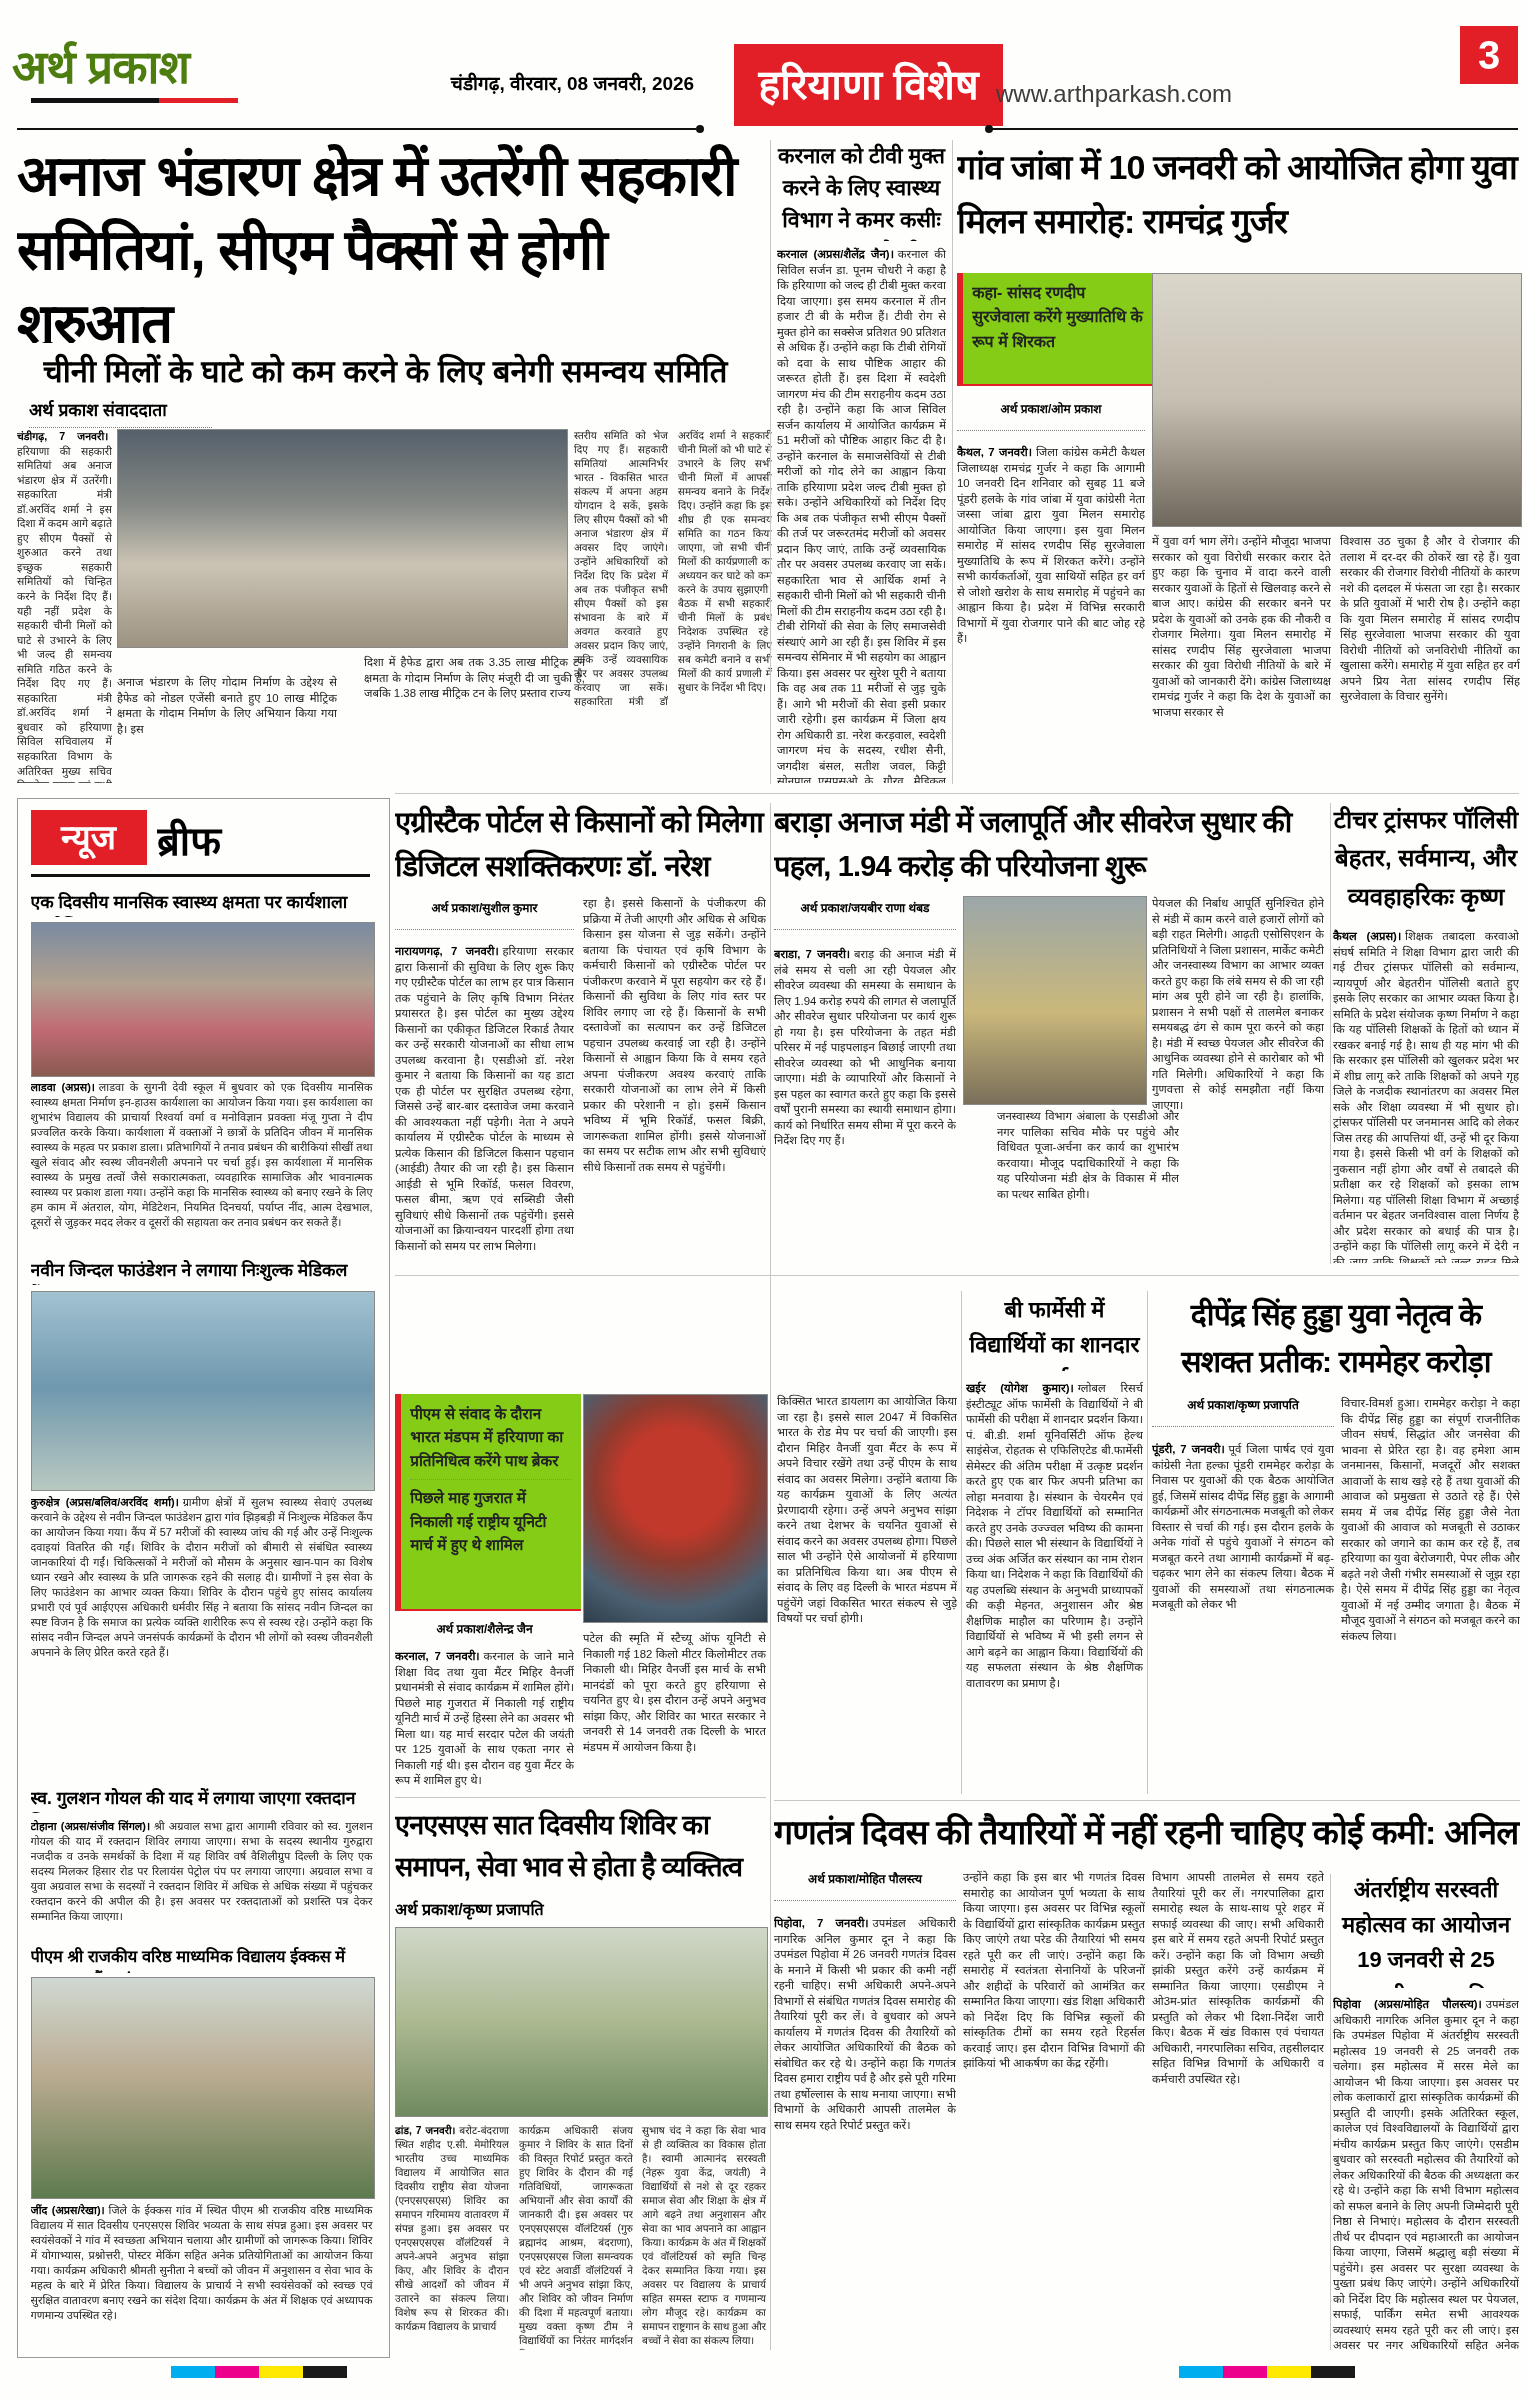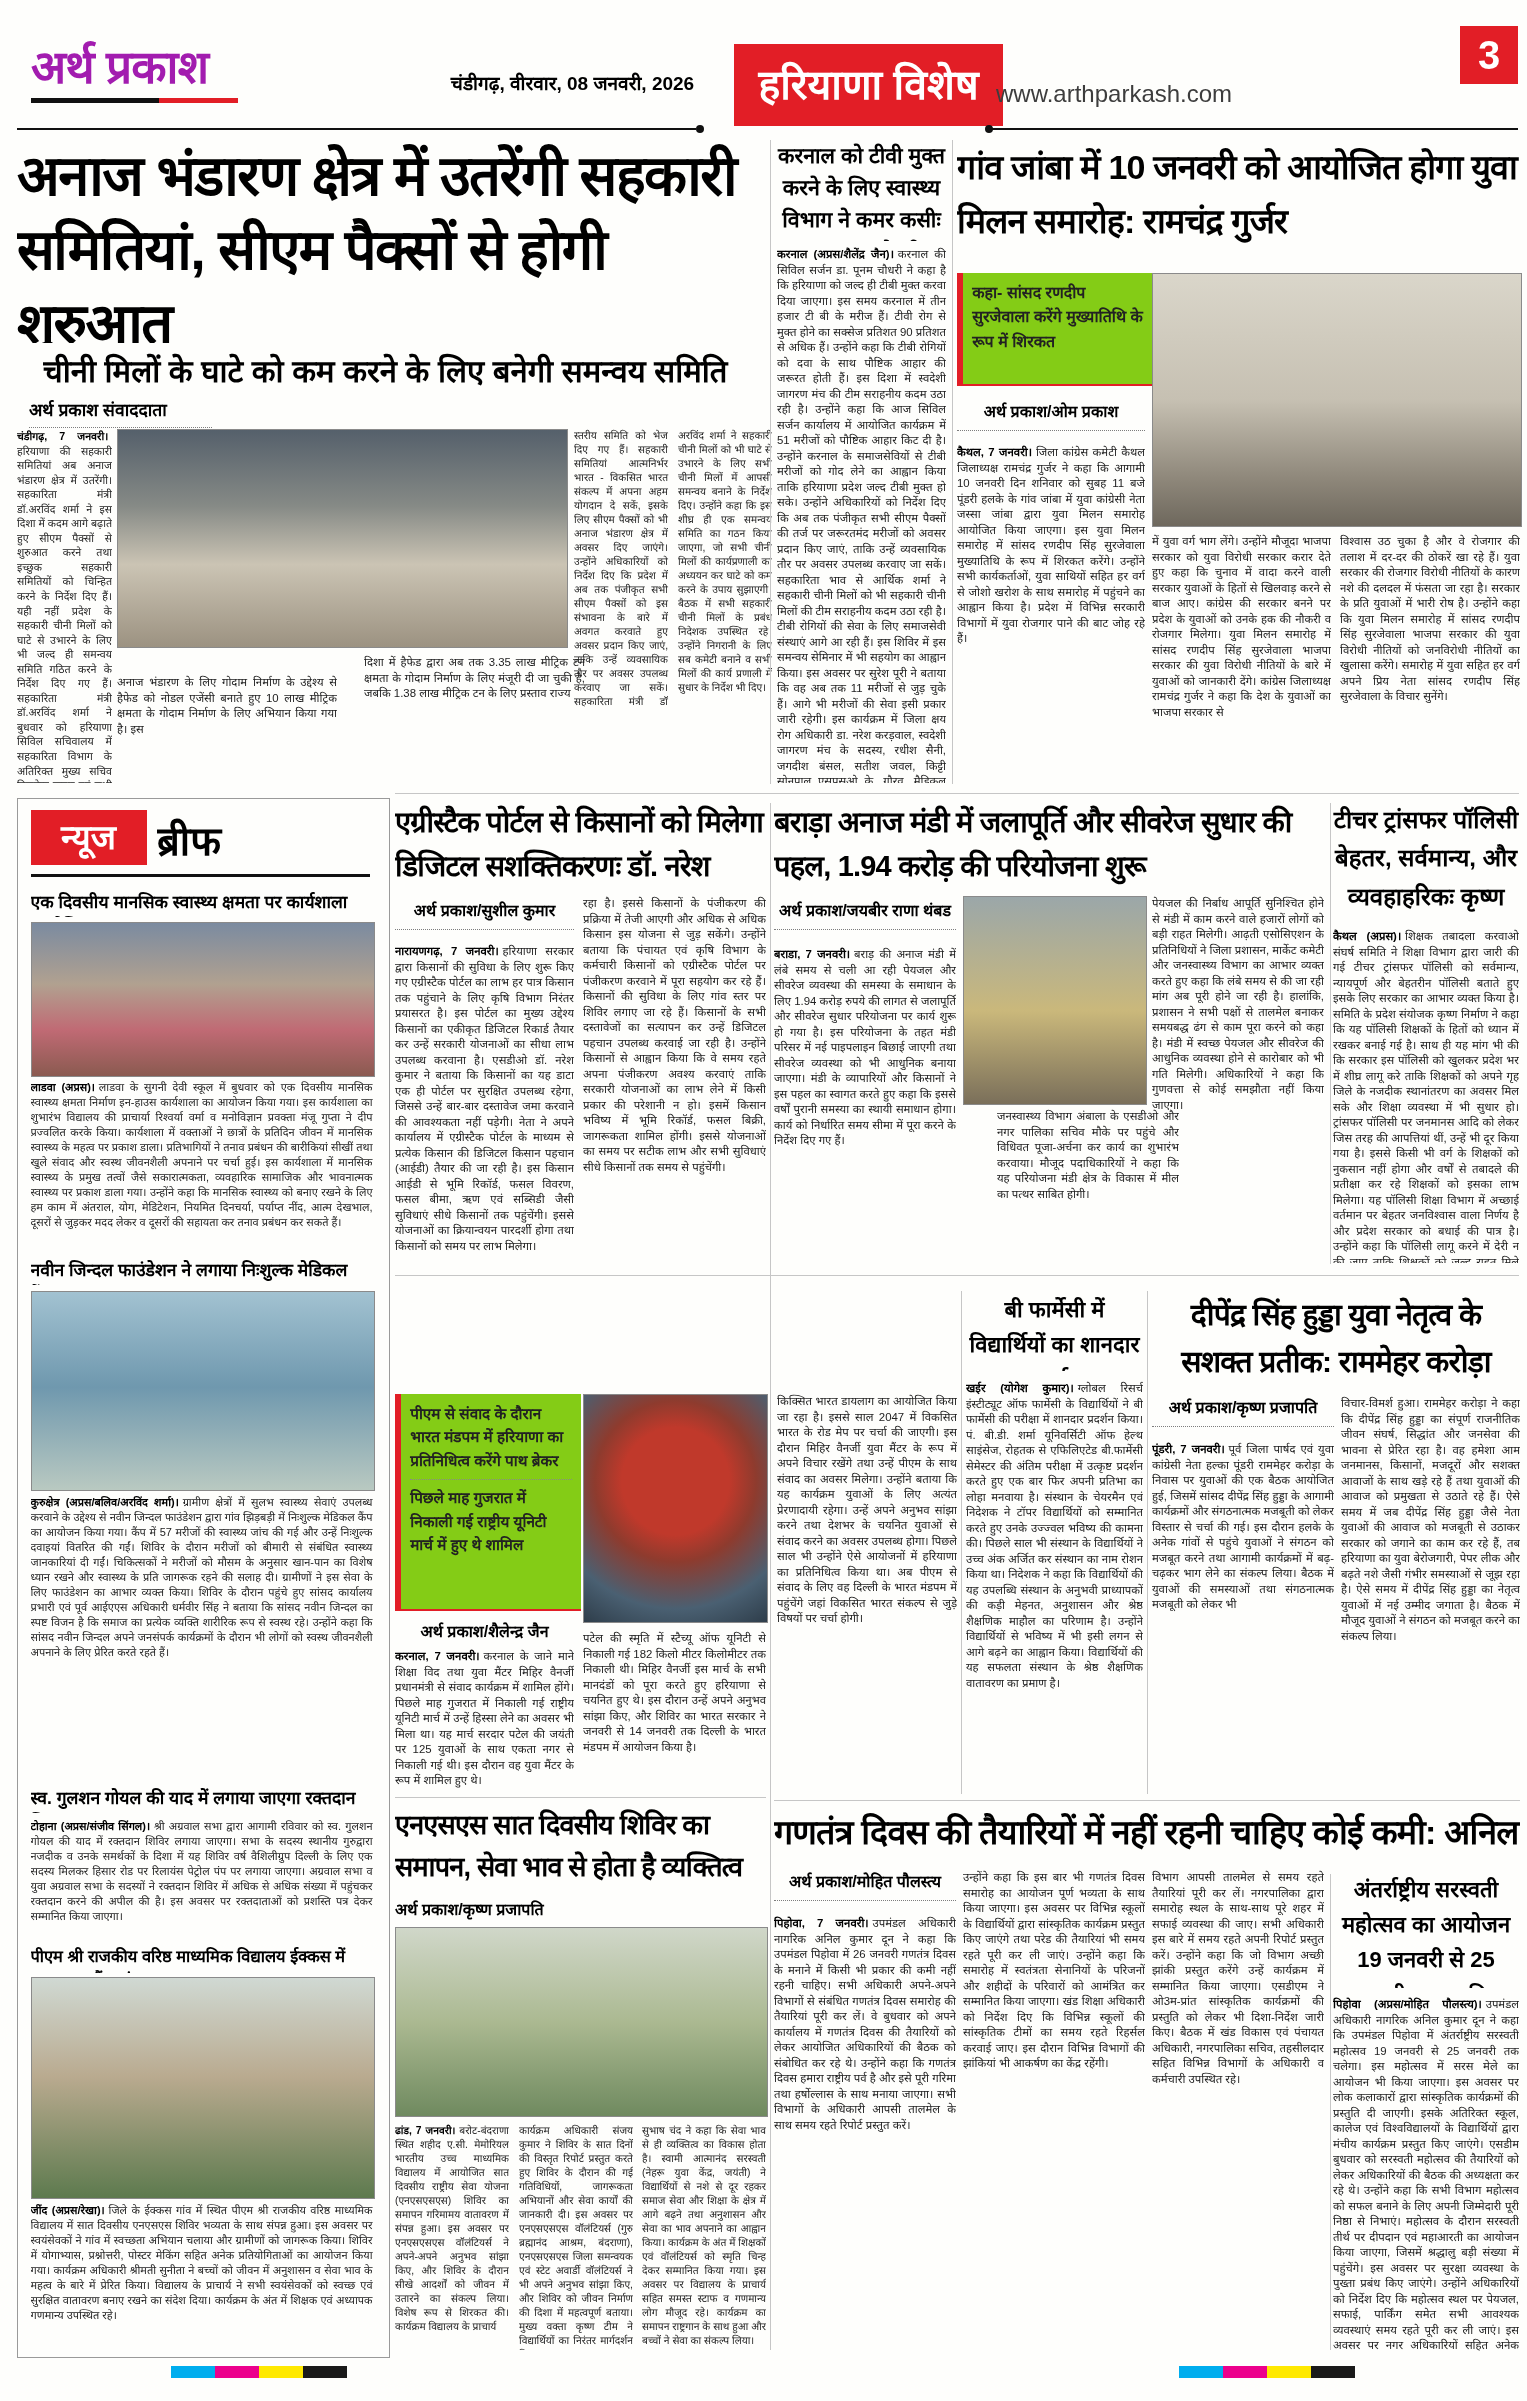--- a/index.html
+++ b/index.html
@@ -2,21 +2,21 @@
 <html style="font-size:12.2px"><head>
 <meta charset="utf-8">
 <style>
   html,body{margin:0;padding:0;background:#e8e8e4;}
   .page{position:relative;width:1527px;height:2401px;background:#fefefc;margin:0 auto;
         font-family:"Liberation Sans",sans-serif;color:#1a1a1a;overflow:hidden;}
   .t{position:absolute;overflow:hidden;}
   .hl{font-weight:900;color:#000;letter-spacing:-0.8px;}
   .body{font-size:11.4px;line-height:1.36;text-align:justify;color:#222;}
   .dl{font-weight:700;color:#000;margin-right:3.8px;}
-  .by{font-weight:700;text-align:center;border-bottom:1.5px dotted #7d7d7d;padding-bottom:3.8px;font-size:16px;color:#000;}
+  .by{font-weight:700;text-align:center;border-bottom:1.5px dotted #7d7d7d;padding-bottom:3.8px;font-size:12px;color:#000;}
   .photo{position:absolute;border:0.8px solid #8a8a8a;}
   .redbox{background:#e21e26;color:#fff;text-align:center;font-weight:900;}
   .rule{position:absolute;background:#111;}
   .vrule{position:absolute;width:0.8px;background:#c6c6c6;}
   .hrule{position:absolute;height:0.8px;background:#c6c6c6;}
   .dot{position:absolute;width:8.4px;height:8.4px;border-radius:50%;background:#111;}
   .kicker{position:absolute;background:#84cc16;border-left:6.1px solid #e21e26;border-bottom:2.3px solid #e21e26;
           padding:7.6px 9.2px;font-weight:700;line-height:1.55;color:#222;overflow:hidden;}
   .ph-meeting{background:linear-gradient(180deg,#55606b 0%,#868a86 35%,#cbc4b4 62%,#9c9281 100%);}
   .ph-men{background:linear-gradient(180deg,#dad6ca 0%,#c6c0b2 50%,#8d8679 82%,#6e685d 100%);}
@@ -26,21 +26,21 @@
   .ph-digger{background:linear-gradient(180deg,#9ba7a9 0%,#cab87b 55%,#7a6f5a 100%);}
   .ph-turban{background:radial-gradient(circle at 50% 38%,#c0392b 0 32%,#8e3b2e 48%,#4a6072 76%,#2e3d4a 100%);}
   .ph-nss{background:linear-gradient(180deg,#d0d7c9 0%,#abb991 50%,#6f8a5f 100%);}
   .cmyk span{display:inline-block;width:44px;height:12.2px;}
 </style>
 </head>
 <body>
 
 <div class="page">
 
-  <div class="t" style="left:31px;top:34px;width:236px;height:63px;font-size:46px;font-weight:900;color:#a21caf;letter-spacing:-0.8px;">अर्थ प्रकाश</div>
+  <div class="t" style="left:12px;top:34px;width:236px;height:63px;font-size:46px;font-weight:900;color:#4d7c0f;letter-spacing:-0.8px;">अर्थ प्रकाश</div>
   <div class="t" style="left:30.5px;top:98px;width:207px;height:4.6px;background:#111;"></div>
   <div class="t" style="left:159px;top:98px;width:79px;height:4.6px;background:#e21e26;"></div>
   <div class="t" style="left:439px;top:70px;width:267px;height:27.5px;font-size:19px;font-weight:700;text-align:center;color:#000;">चंडीगढ़, वीरवार, 08 जनवरी, 2026</div>
   <div class="t redbox" style="left:714px;top:44px;width:269px;height:82px;font-size:41px;line-height:82px;margin-left:20px;">हरियाणा विशेष</div>
   <div class="t" style="left:996px;top:80px;width:320px;height:30.5px;font-size:24px;color:#3d3d3d;">www.arthparkash.com</div>
   <div class="t redbox" style="left:1460px;top:26px;width:58px;height:58px;font-size:40px;line-height:58px;">3</div>
   <div class="rule" style="left:17px;top:128px;width:679px;height:2.3px;"></div>
   <div class="dot" style="left:696px;top:125px;"></div>
   <div class="rule" style="left:992px;top:128px;width:526px;height:2.3px;"></div>
   <div class="dot" style="left:985px;top:125px;"></div>

